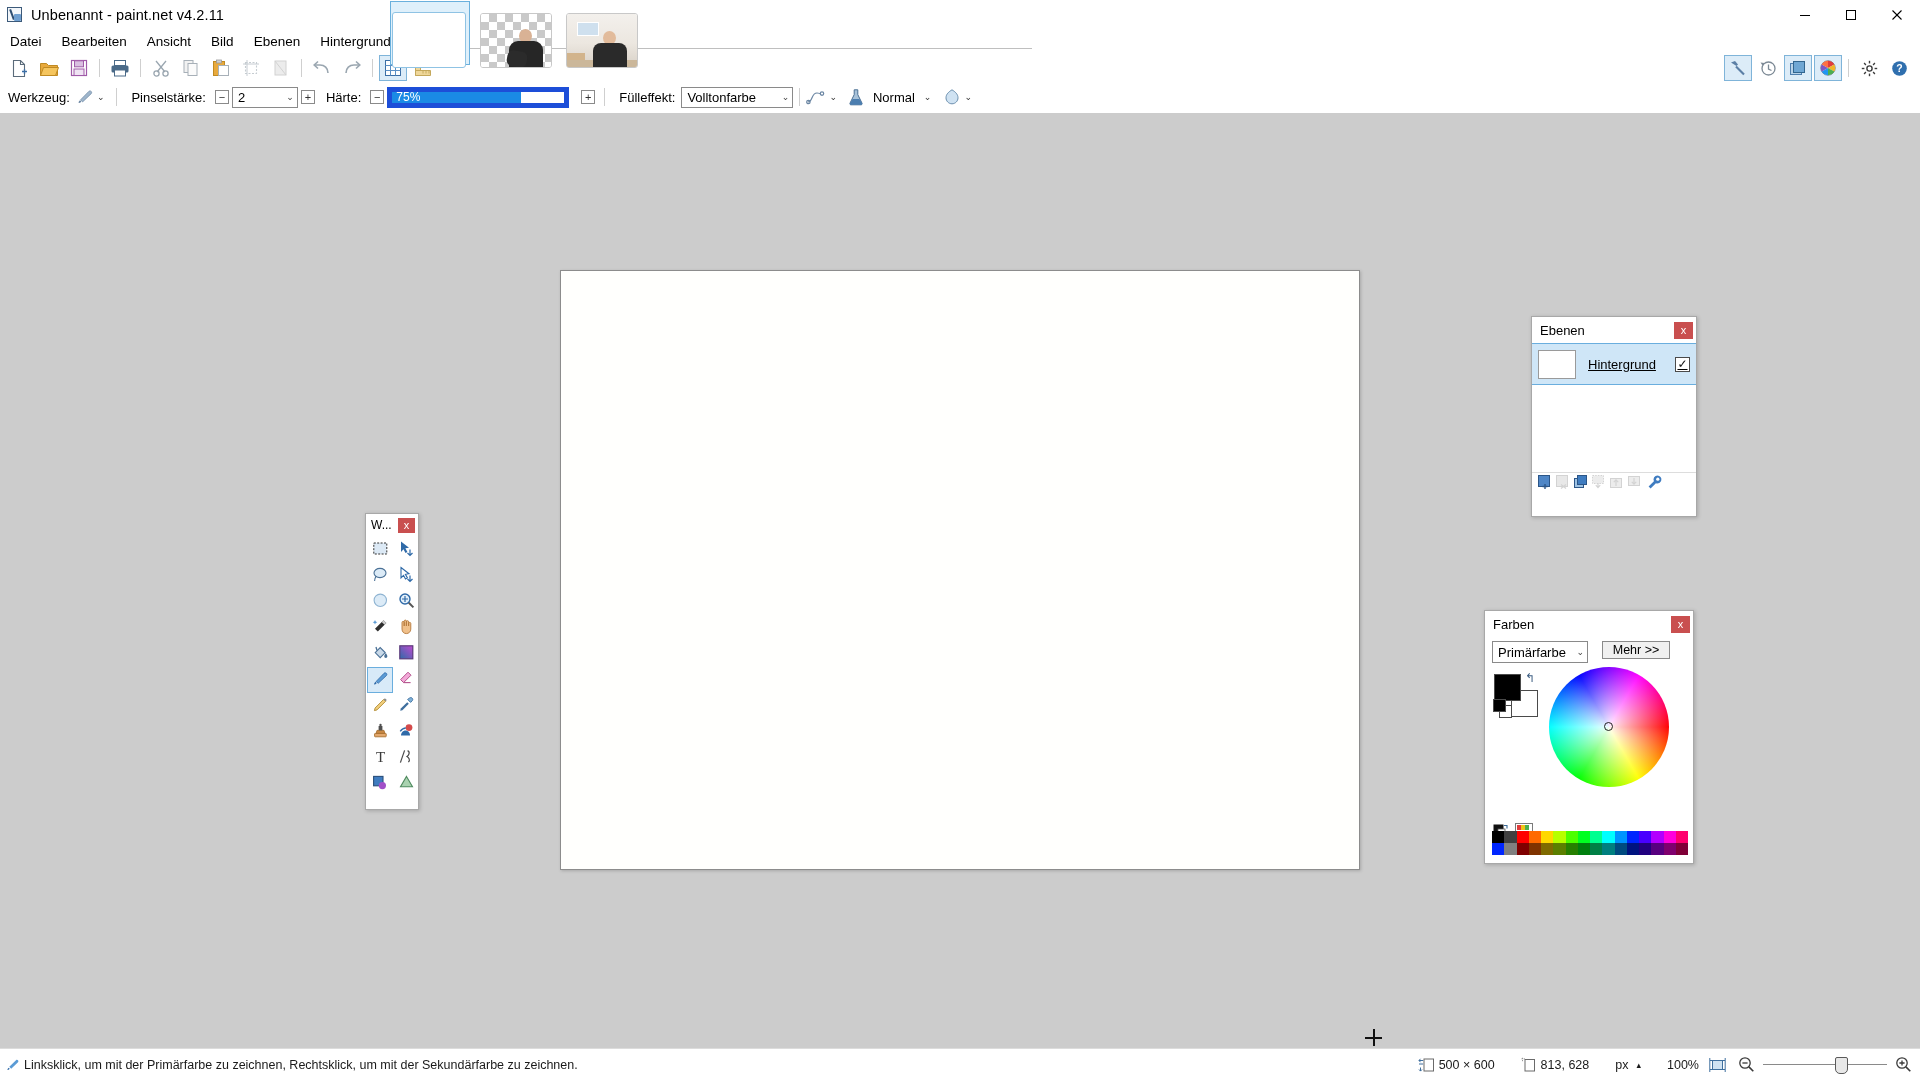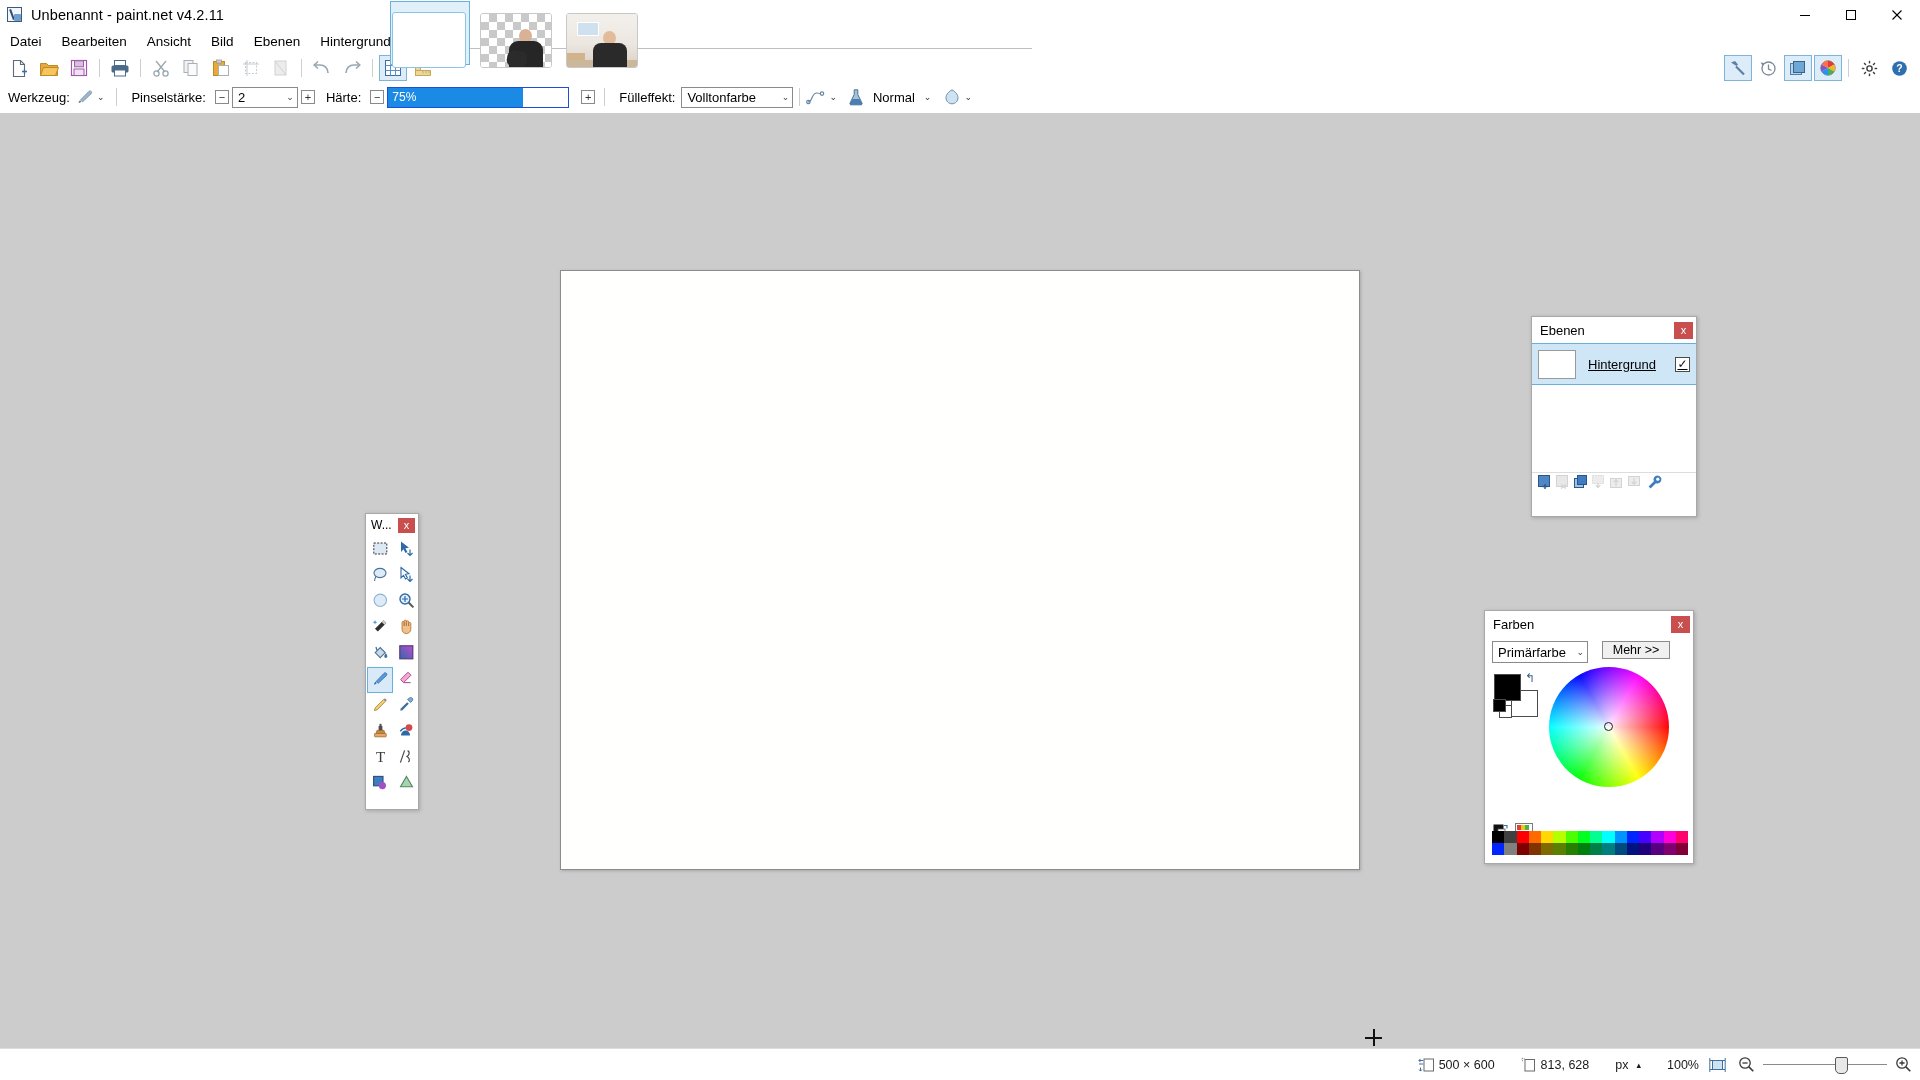--- a/index.html
+++ b/index.html
@@ -145,21 +145,21 @@
     color:#333; margin: 0 3px;
   }
   .combo {
     height: 21px; border: 1px solid #8a8a8a; background:#fff;
     display: flex; align-items: center; justify-content: space-between;
     padding: 0 3px 0 5px; font-size: 13px;
   }
   .combo .cv { white-space: nowrap; overflow: hidden; }
   .combo .car { font-size: 9px; color: #444; margin-left: 6px; }
   .slider-box {
-    width: 182px; height: 21px; border: 1px solid #1d4ed8; background: #fff;
+    width: 182px; height: 21px; border: 5px solid #1d4ed8; background: #fff;
     position: relative; display:flex; align-items:center;
   }
   .slider-fill {
     position: absolute; left:0; top:0; bottom:0; width: 60%;
     background: #1a8ae5;
   }
   .slider-val {
     position: relative; z-index:2; color:#fff; font-size:12px; padding-left:4px;
   }
   .mini-caret { font-size: 9px; color:#333; margin: 0 6px 0 3px; }
@@ -875,20 +875,29 @@
           <i style="background:#00137f"></i>
         <i style="background:#21007f"></i>
           <i style="background:#57007f"></i>
         <i style="background:#7f006e"></i>
           <i style="background:#7f0037"></i>
       </div>
     </div>
   </div>
 
   <div class="statusbar">
+    <div class="sb-left">
+      <span style="display:inline-flex;margin-right:3px;">
+        <svg width="15" height="15" viewBox="0 0 15 15">
+            <path d="M1.8 13c1.2-.3 1.9-1.3 1.9-1.3l-1-1S1.6 11.5 1.4 12.8z" fill="#2f6aa8"></path>
+            <path d="M3.3 9.8L10 3.2c.7-.7 1.6-.4 2 0 .4.4.6 1.3 0 2l-6.8 6.5z" fill="#5b9bd5"></path>
+          </svg>
+      </span>
+      <span>Linksklick, um mit der Primärfarbe zu zeichnen, Rechtsklick, um mit der Sekundärfarbe zu zeichnen.</span>
+    </div>
 
     <div class="sb-right">
       <div class="sb-group">
         <span style="display:inline-flex;margin-right:4px;">
           <svg width="17" height="15" viewBox="0 0 17 15">
               <rect x="6" y="2" width="9.5" height="12" fill="#fff" stroke="#6a6a6a" stroke-width="1"></rect>
               <path d="M1 3.5h4.2M1 7h4.2M2.5 1.8L1 3.5l1.5 1.7M2.5 10.5v3.5M1 12.5l1.5 1.6 1.5-1.6" stroke="#3f6f9e" stroke-width="1" fill="none"></path>
             </svg>
         </span>
         <span>500 × 600</span>

